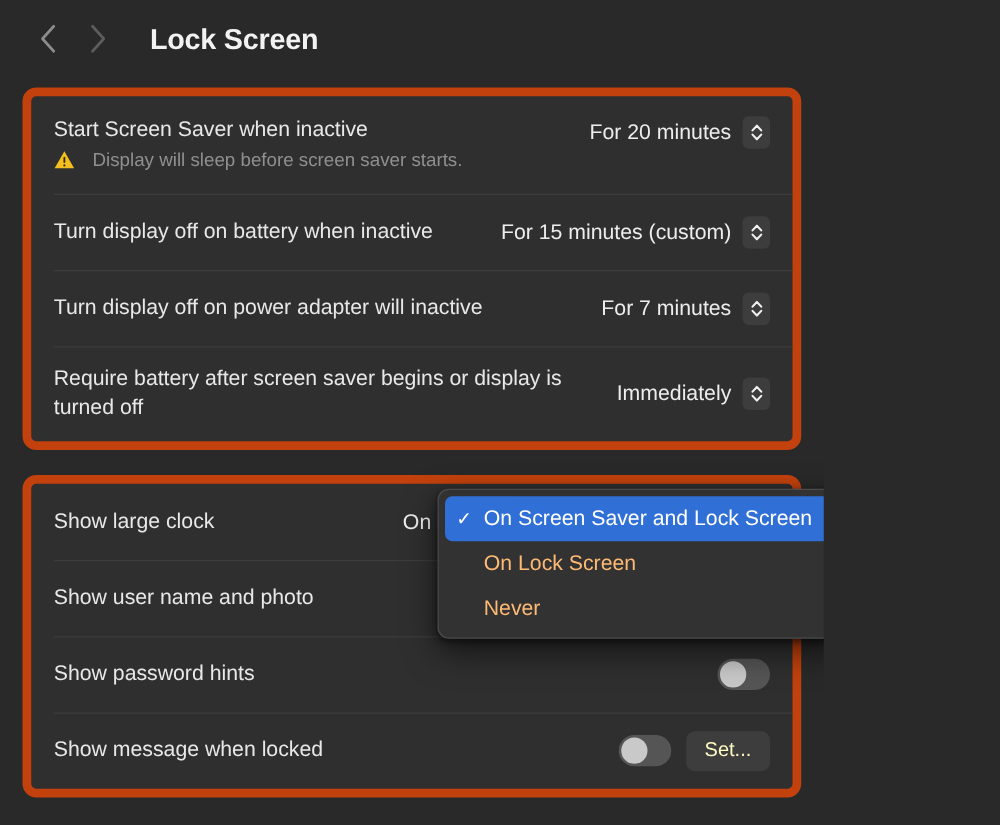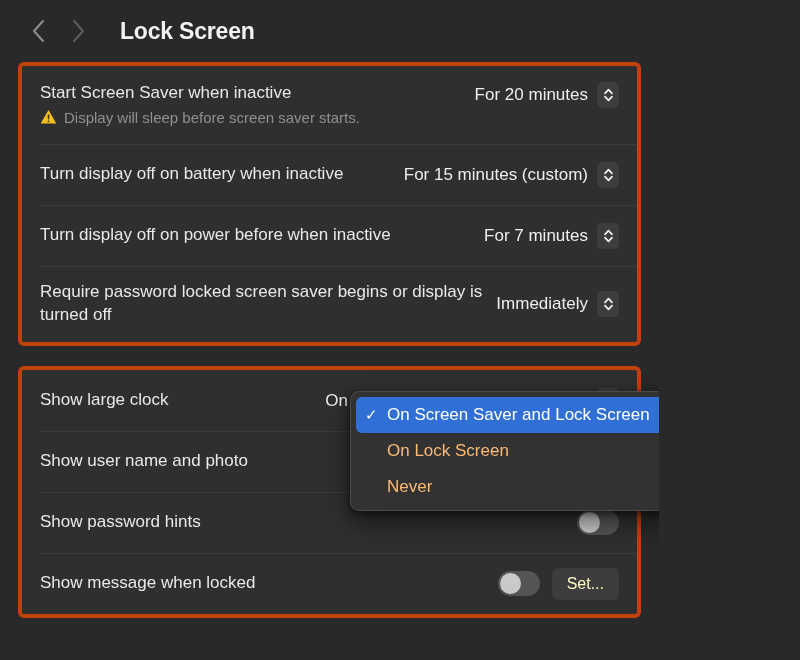--- a/index.html
+++ b/index.html
@@ -37,24 +37,24 @@
   .page-title {
     font-size: 23px;
     font-weight: bold;
     color: #f2f2f2;
     margin-left: 22px;
     letter-spacing: -0.2px;
   }
 
   
   .card {
-    margin: 0 18px;
+    margin: 8px 18px;
     background: #2f2f2f;
-    border: 4px solid #c2410c;
-    border-radius: 6px;
+    border: 7px solid #c2410c;
+    border-radius: 11px;
   }
   .card + .card { margin-top: 20px; }
 
   .row {
     display: flex;
     align-items: center;
     justify-content: space-between;
     padding: 0 18px;
     min-height: 61px;
     position: relative;
@@ -74,21 +74,21 @@
   .row-label {
     font-size: 17px;
     color: #e8e8e8;
     line-height: 1.35;
     max-width: 540px;
   }
   .label-block { display: flex; flex-direction: column; gap: 4px; }
   .sub-line {
     display: flex;
     align-items: center;
-    gap: 7px;
+    gap: 14px;
     font-size: 15px;
     color: #909090;
   }
 
   .warn-icon { flex: 0 0 auto; display: block; }
 
   
   .popup {
     display: flex;
     align-items: center;
@@ -234,34 +234,34 @@
         <span class="stepper">
           <svg width="11" height="16" viewBox="0 0 11 16" fill="none">
             <path d="M2 6.3 L5.5 2.6 L9 6.3" stroke="#f0f0f0" stroke-width="1.7" stroke-linecap="round" stroke-linejoin="round"></path>
             <path d="M2 9.7 L5.5 13.4 L9 9.7" stroke="#f0f0f0" stroke-width="1.7" stroke-linecap="round" stroke-linejoin="round"></path>
           </svg>
         </span>
       </button>
     </div>
 
     <div class="row">
-      <div class="row-label">Turn display off on power before when inactive</div>
+      <div class="row-label">Turn display off on power adapter will inactive</div>
       <button class="popup">
         <span class="popup-value">For 7 minutes</span>
         <span class="stepper">
           <svg width="11" height="16" viewBox="0 0 11 16" fill="none">
             <path d="M2 6.3 L5.5 2.6 L9 6.3" stroke="#f0f0f0" stroke-width="1.7" stroke-linecap="round" stroke-linejoin="round"></path>
             <path d="M2 9.7 L5.5 13.4 L9 9.7" stroke="#f0f0f0" stroke-width="1.7" stroke-linecap="round" stroke-linejoin="round"></path>
           </svg>
         </span>
       </button>
     </div>
 
     <div class="row tall">
-      <div class="row-label" style="max-width:460px">Require password locked screen saver begins or display is turned off</div>
+      <div class="row-label" style="max-width:460px">Require battery after screen saver begins or display is turned off</div>
       <button class="popup">
         <span class="popup-value">Immediately</span>
         <span class="stepper">
           <svg width="11" height="16" viewBox="0 0 11 16" fill="none">
             <path d="M2 6.3 L5.5 2.6 L9 6.3" stroke="#f0f0f0" stroke-width="1.7" stroke-linecap="round" stroke-linejoin="round"></path>
             <path d="M2 9.7 L5.5 13.4 L9 9.7" stroke="#f0f0f0" stroke-width="1.7" stroke-linecap="round" stroke-linejoin="round"></path>
           </svg>
         </span>
       </button>
     </div>

